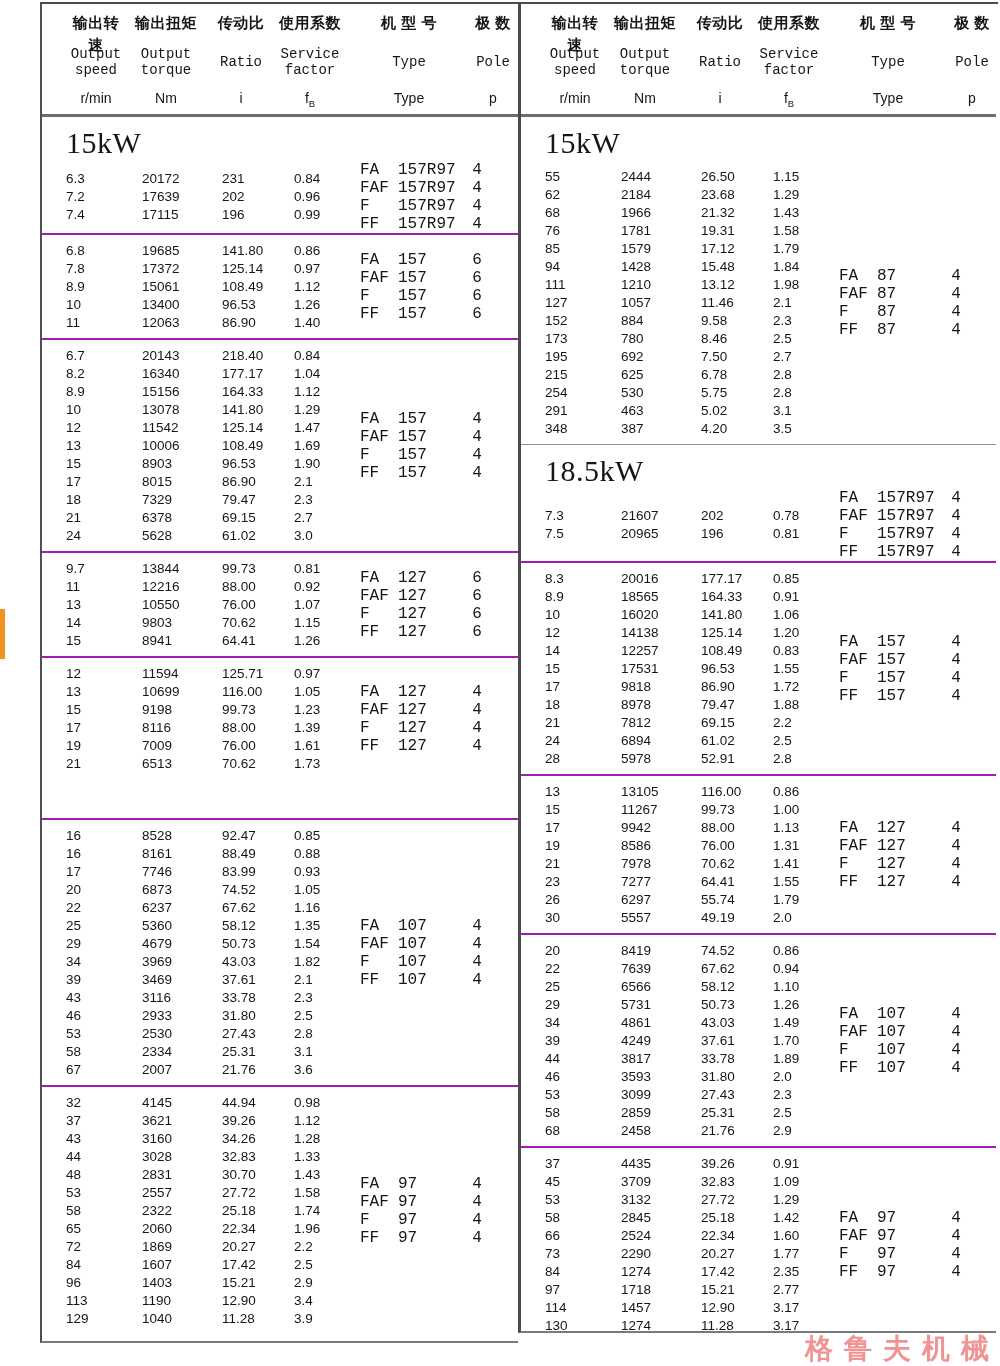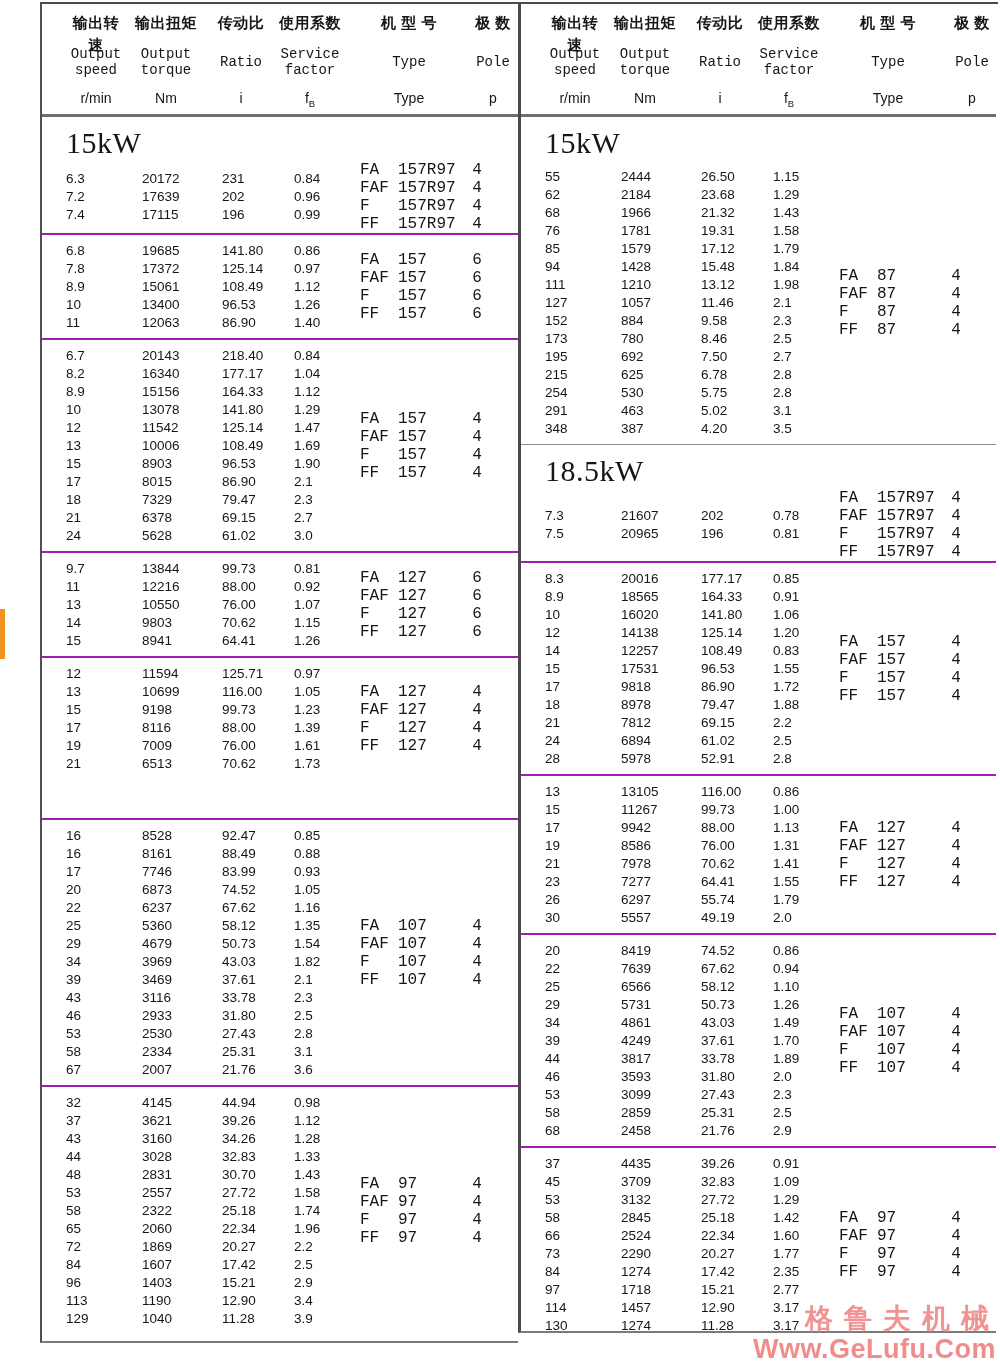--- a/index.html
+++ b/index.html
@@ -1159,16 +1159,15 @@
               </div>
             </div>
           </div>
         </div>
     </div>
 
   </div>
 
   <div class="watermark" style="color: rgb(238, 129, 129);">
     <div class="wm-brand">格鲁夫机械</div>
-    <div class="wm-url">Www.GeLufu.Com</div>
   </div>
 
 </div>
 
 </body></html>

